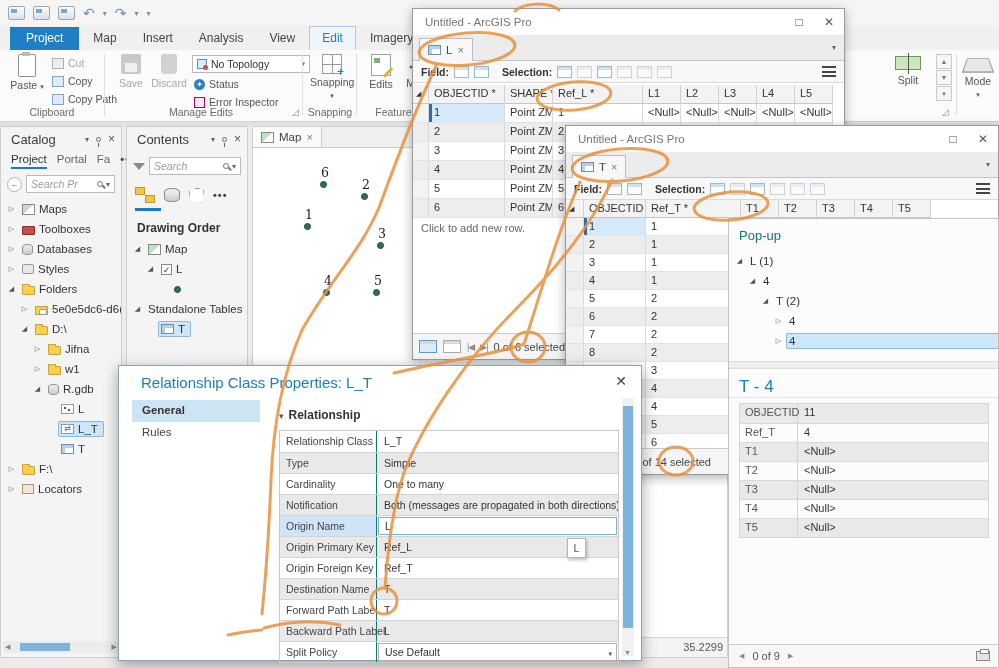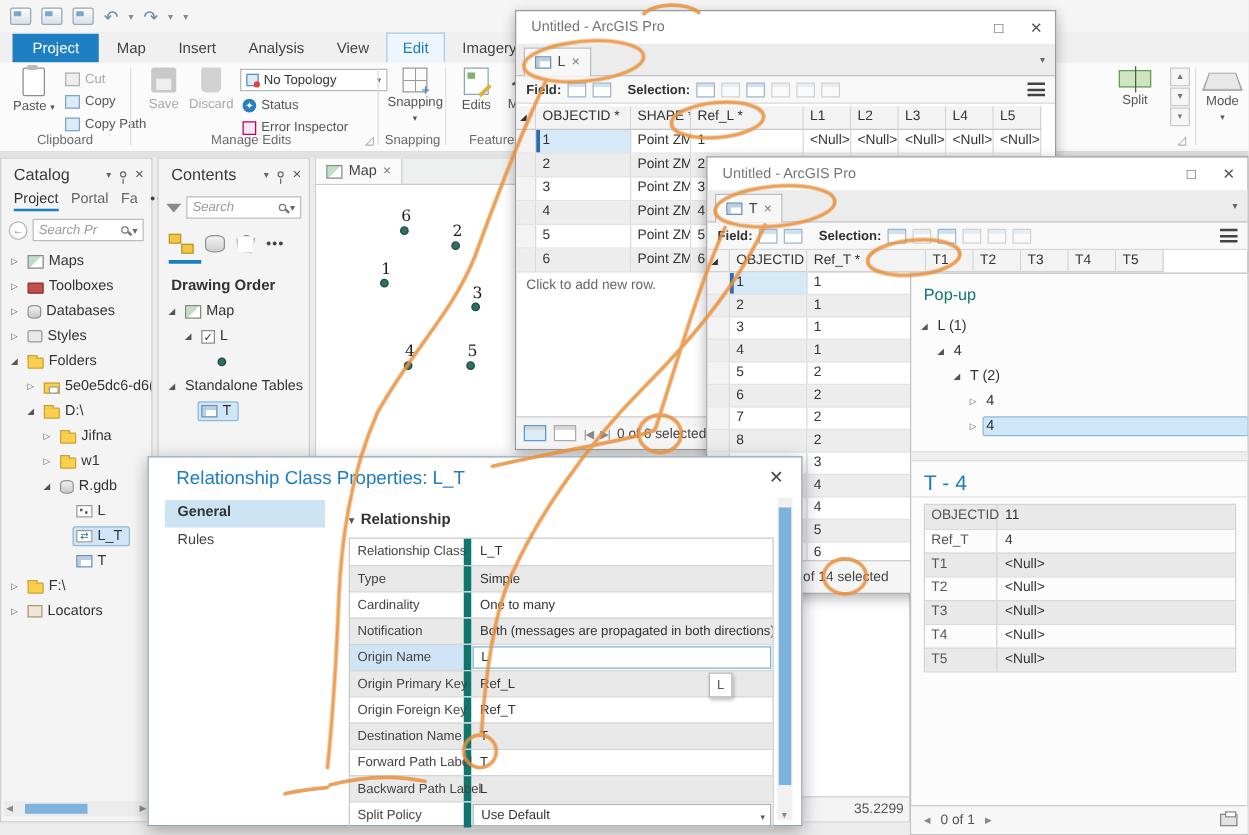--- a/index.html
+++ b/index.html
@@ -162,21 +162,21 @@
   .dtitle { font-size:15px; color:#1a7dc0; padding:8px 0 0 22px; }
   .dclose { position:absolute; right:14px; top:7px; font-size:14px; color:#444; }
   .dnav { position:absolute; left:13px; top:34px; width:128px; }
   .dnavitem { height:22px; font-size:11.5px; color:#444; padding:4px 0 0 10px; }
   .dnavitem.on { background:#cde4f5; color:#333; font-weight:bold; }
   .dsection { position:absolute; left:160px; top:42px; font-size:12px; font-weight:bold; color:#333; }
   .dsection .chev { color:#555; font-size:9px; margin-right:5px; font-weight:normal; }
   .dgrid { position:absolute; left:160px; top:64px; width:340px; border:1px solid #c9c9c9; font-size:10.5px; color:#333; }
   .drow { display:flex; height:21px; position:relative; }
   .drow.alt { background:#e9e9e9; }
-  .dlab { width:97px; flex:none; border-right:6px solid #0f766e; padding:4px 0 0 6px; color:#444; white-space:nowrap; }
+  .dlab { width:97px; flex:none; border-right:1px solid #0f766e; padding:4px 0 0 6px; color:#444; white-space:nowrap; }
   .dval { flex:1; padding:4px 0 0 7px; white-space:nowrap; overflow:hidden; position:relative; }
   .drow + .drow { border-top:1px solid #d4d4d4; }
   .drow.hlrow .dlab { background:#cfe4f6; }
   .inputbox { position:absolute; inset:1px; border:1px solid #7ab0d8; background:#fff; padding:2px 0 0 6px; }
   .dropbox { position:absolute; inset:1px; border:1px solid #b0b0b0; background:#fff; padding:2px 16px 0 6px; }
   .dropcar { position:absolute; right:4px; top:6px; font-size:7px; color:#555; }
   .dtip { position:absolute; left:448px; top:172px; width:19px; height:20px; background:#fefefe; border:1px solid #b5b5b5; box-shadow:1px 2px 3px rgba(0,0,0,.25); font-size:10.5px; color:#555; text-align:center; padding-top:3px; }
   .dscroll { position:absolute; right:7px; top:32px; width:12px; bottom:4px; background:#f1f1f1; }
   .dthumb { position:absolute; left:1px; right:1px; top:8px; height:222px; background:#7db2dd; }
   .dsarrow { position:absolute; bottom:0; left:2px; font-size:7px; color:#888; }
@@ -877,21 +877,21 @@
           <div class="pfl">T4</div>
           <div class="pfv">&lt;Null&gt;</div>
         </div>
         <div class="pfr alt">
           <div class="pfl">T5</div>
           <div class="pfv">&lt;Null&gt;</div>
         </div>
       </div>
     <div class="popfoot">
       <span class="scar">◀</span>
-      <span>0 of 1</span>
+      <span>0 of 9</span>
       <span class="scar">▶</span>
       <span class="printer"></span>
     </div>
   </div>
 
   <div class="dialog" style="z-index:8;">
     <div class="dtitle">Relationship Class Properties: L_T</div>
     <span class="dclose">✕</span>
     <div class="dnav">
       <div class="dnavitem on">General</div>

